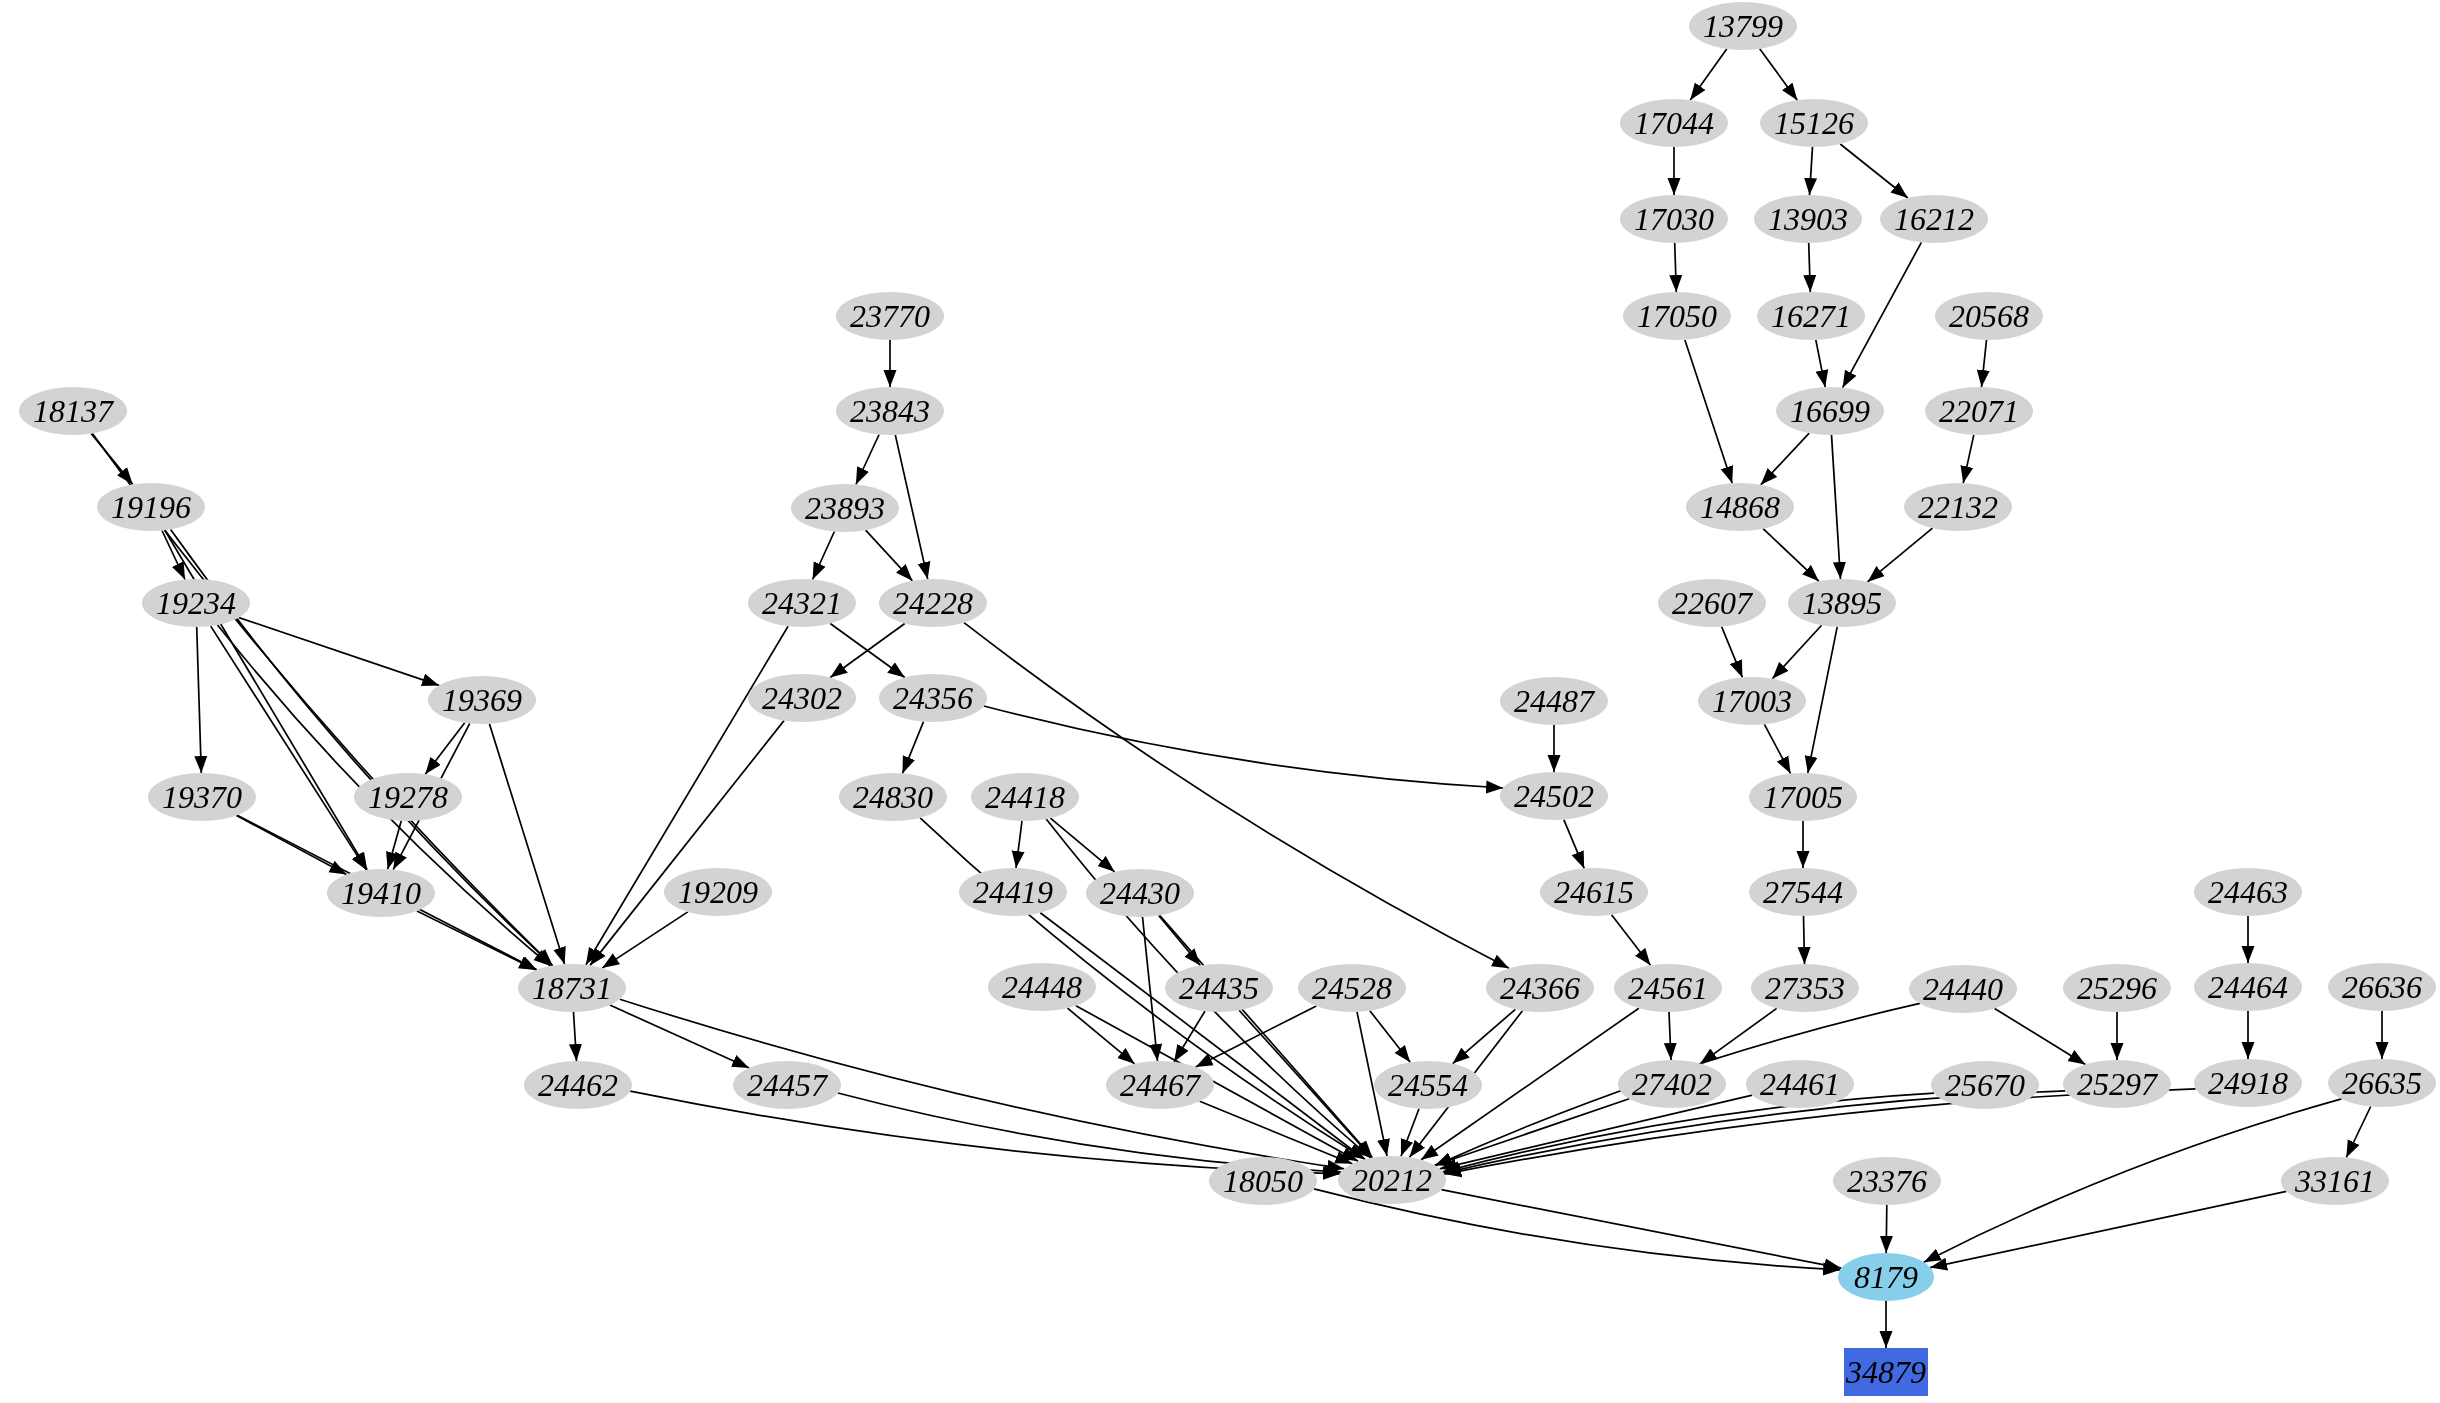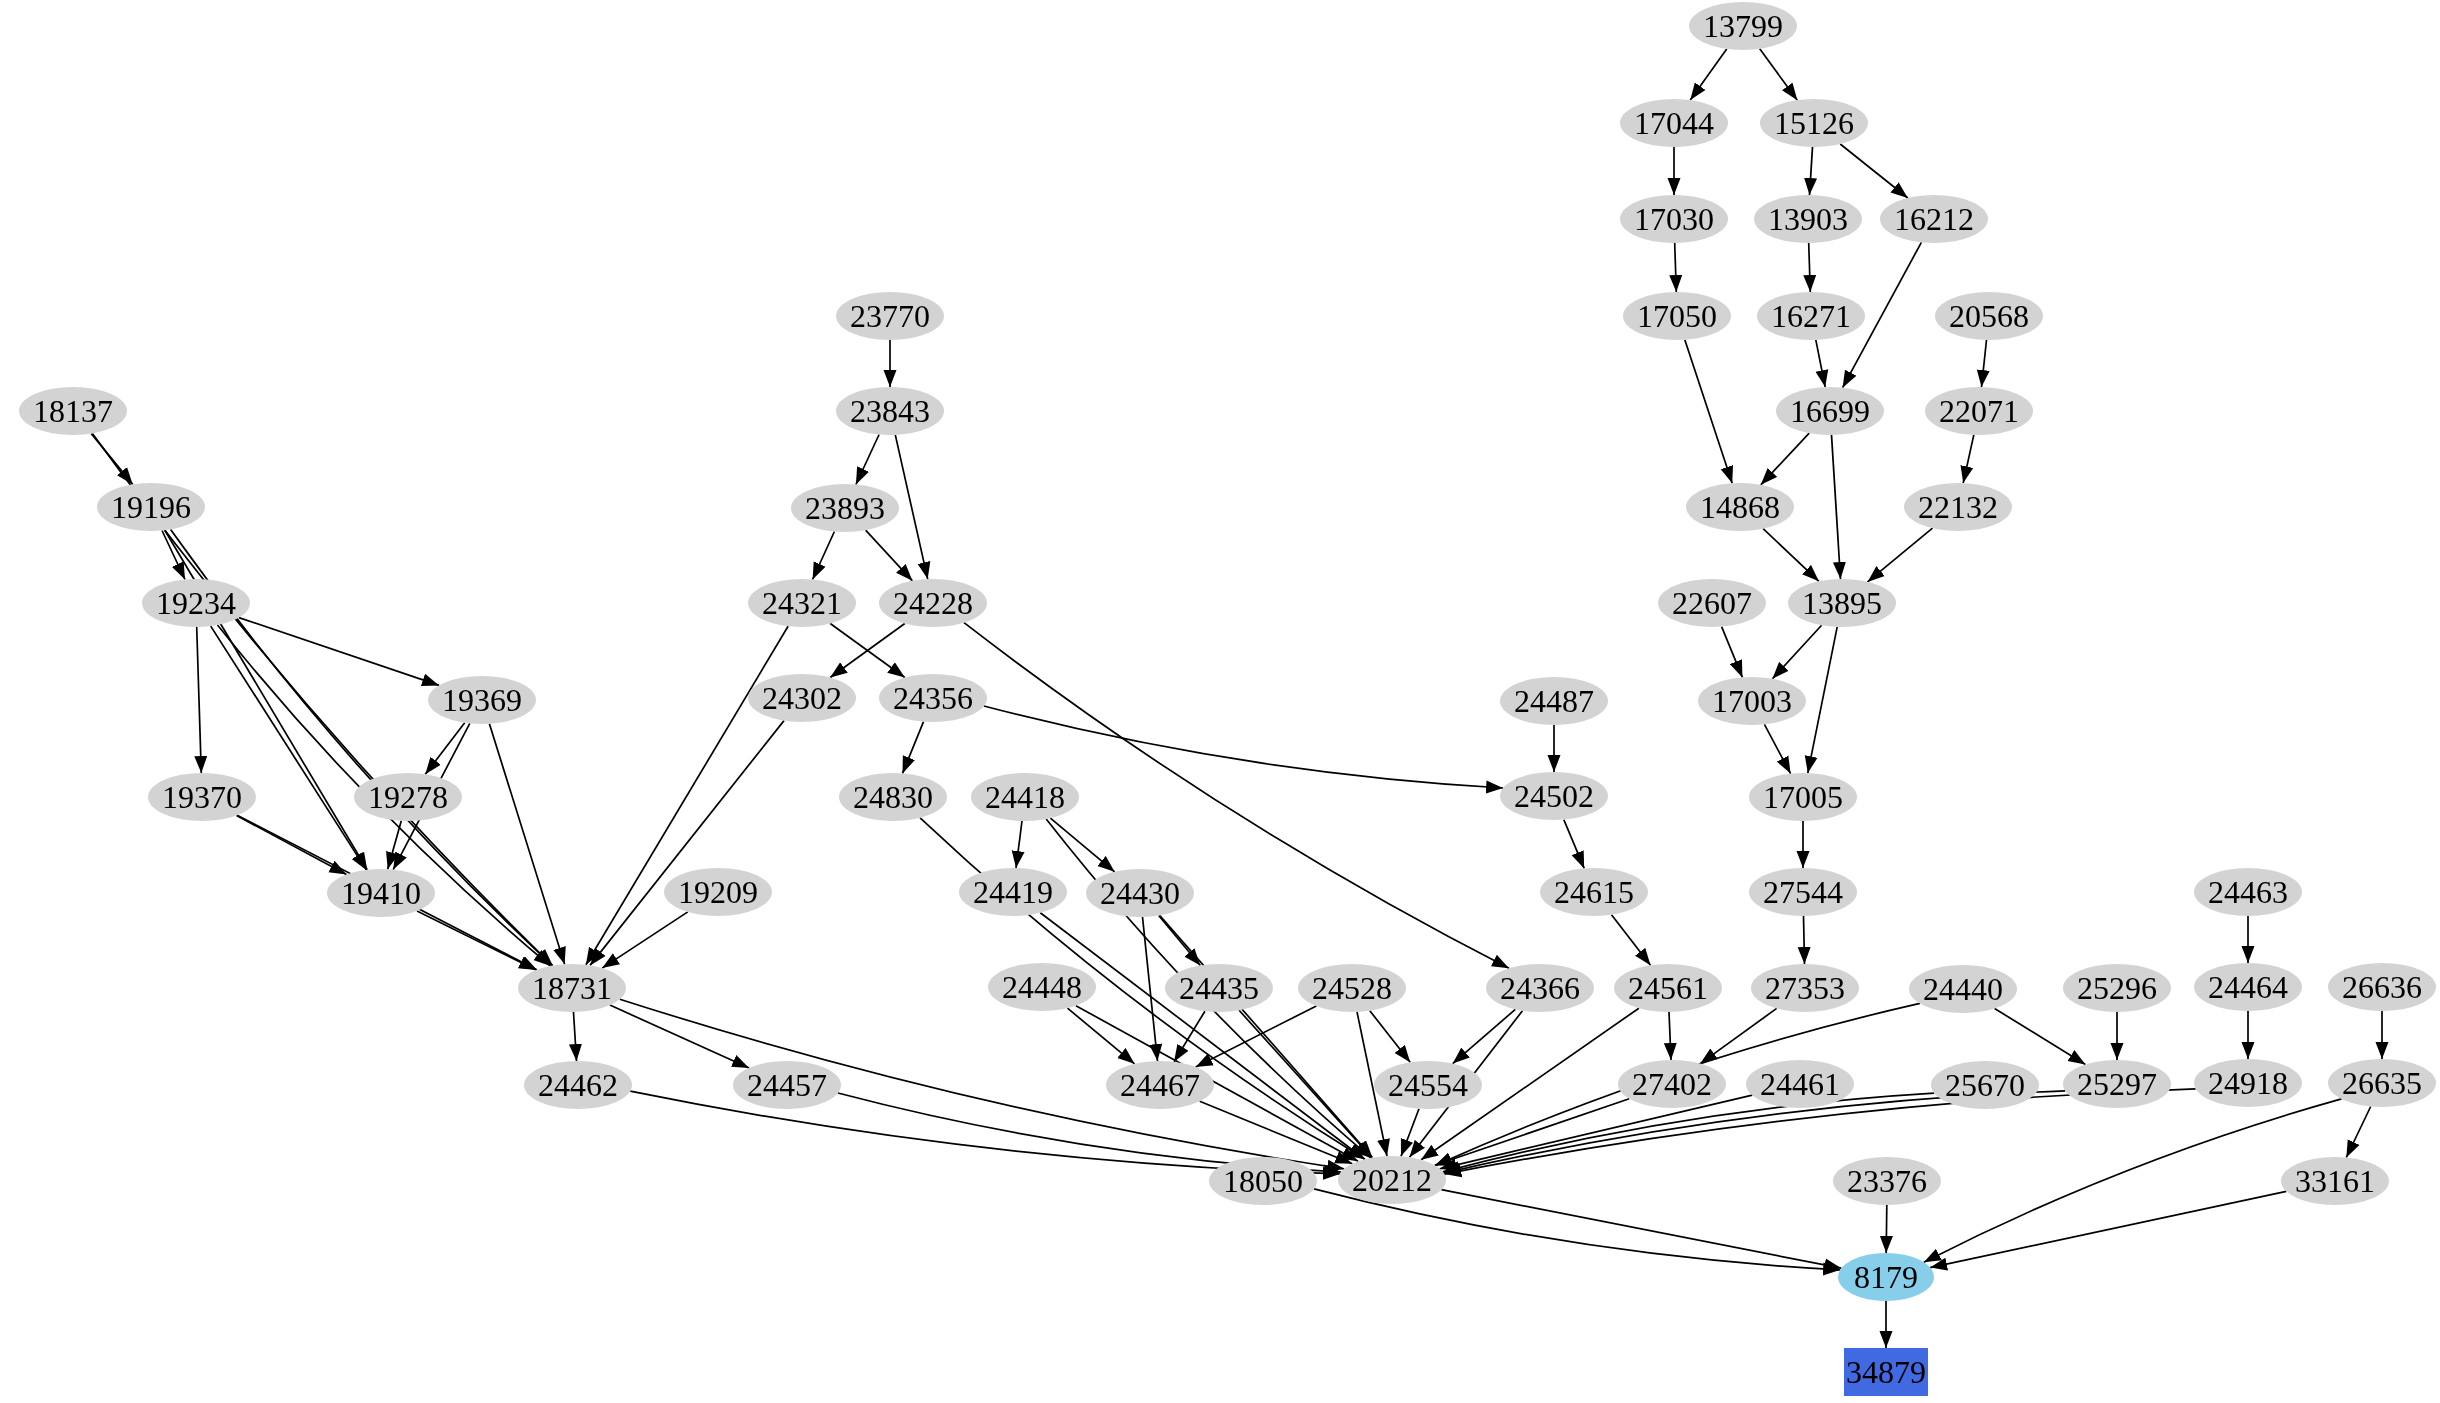--- a/index.html
+++ b/index.html
@@ -9,20 +9,21 @@
     width: 2440px;
     height: 1403px;
     overflow: hidden;
     font-family: "Liberation Serif", "DejaVu Serif", serif;
   }
   #graph-wrap {
     position: relative;
     width: 2440px;
     height: 1136px;
     background: #fde047;
+    font-style: italic;
   }
   svg { display: block; }
   .edge-path {
     fill: none;
     stroke: #000000;
     stroke-width: 1.7;
   }
   .node-label {
     font-family: "Liberation Serif", "DejaVu Serif", serif;
     font-size: 32px;

